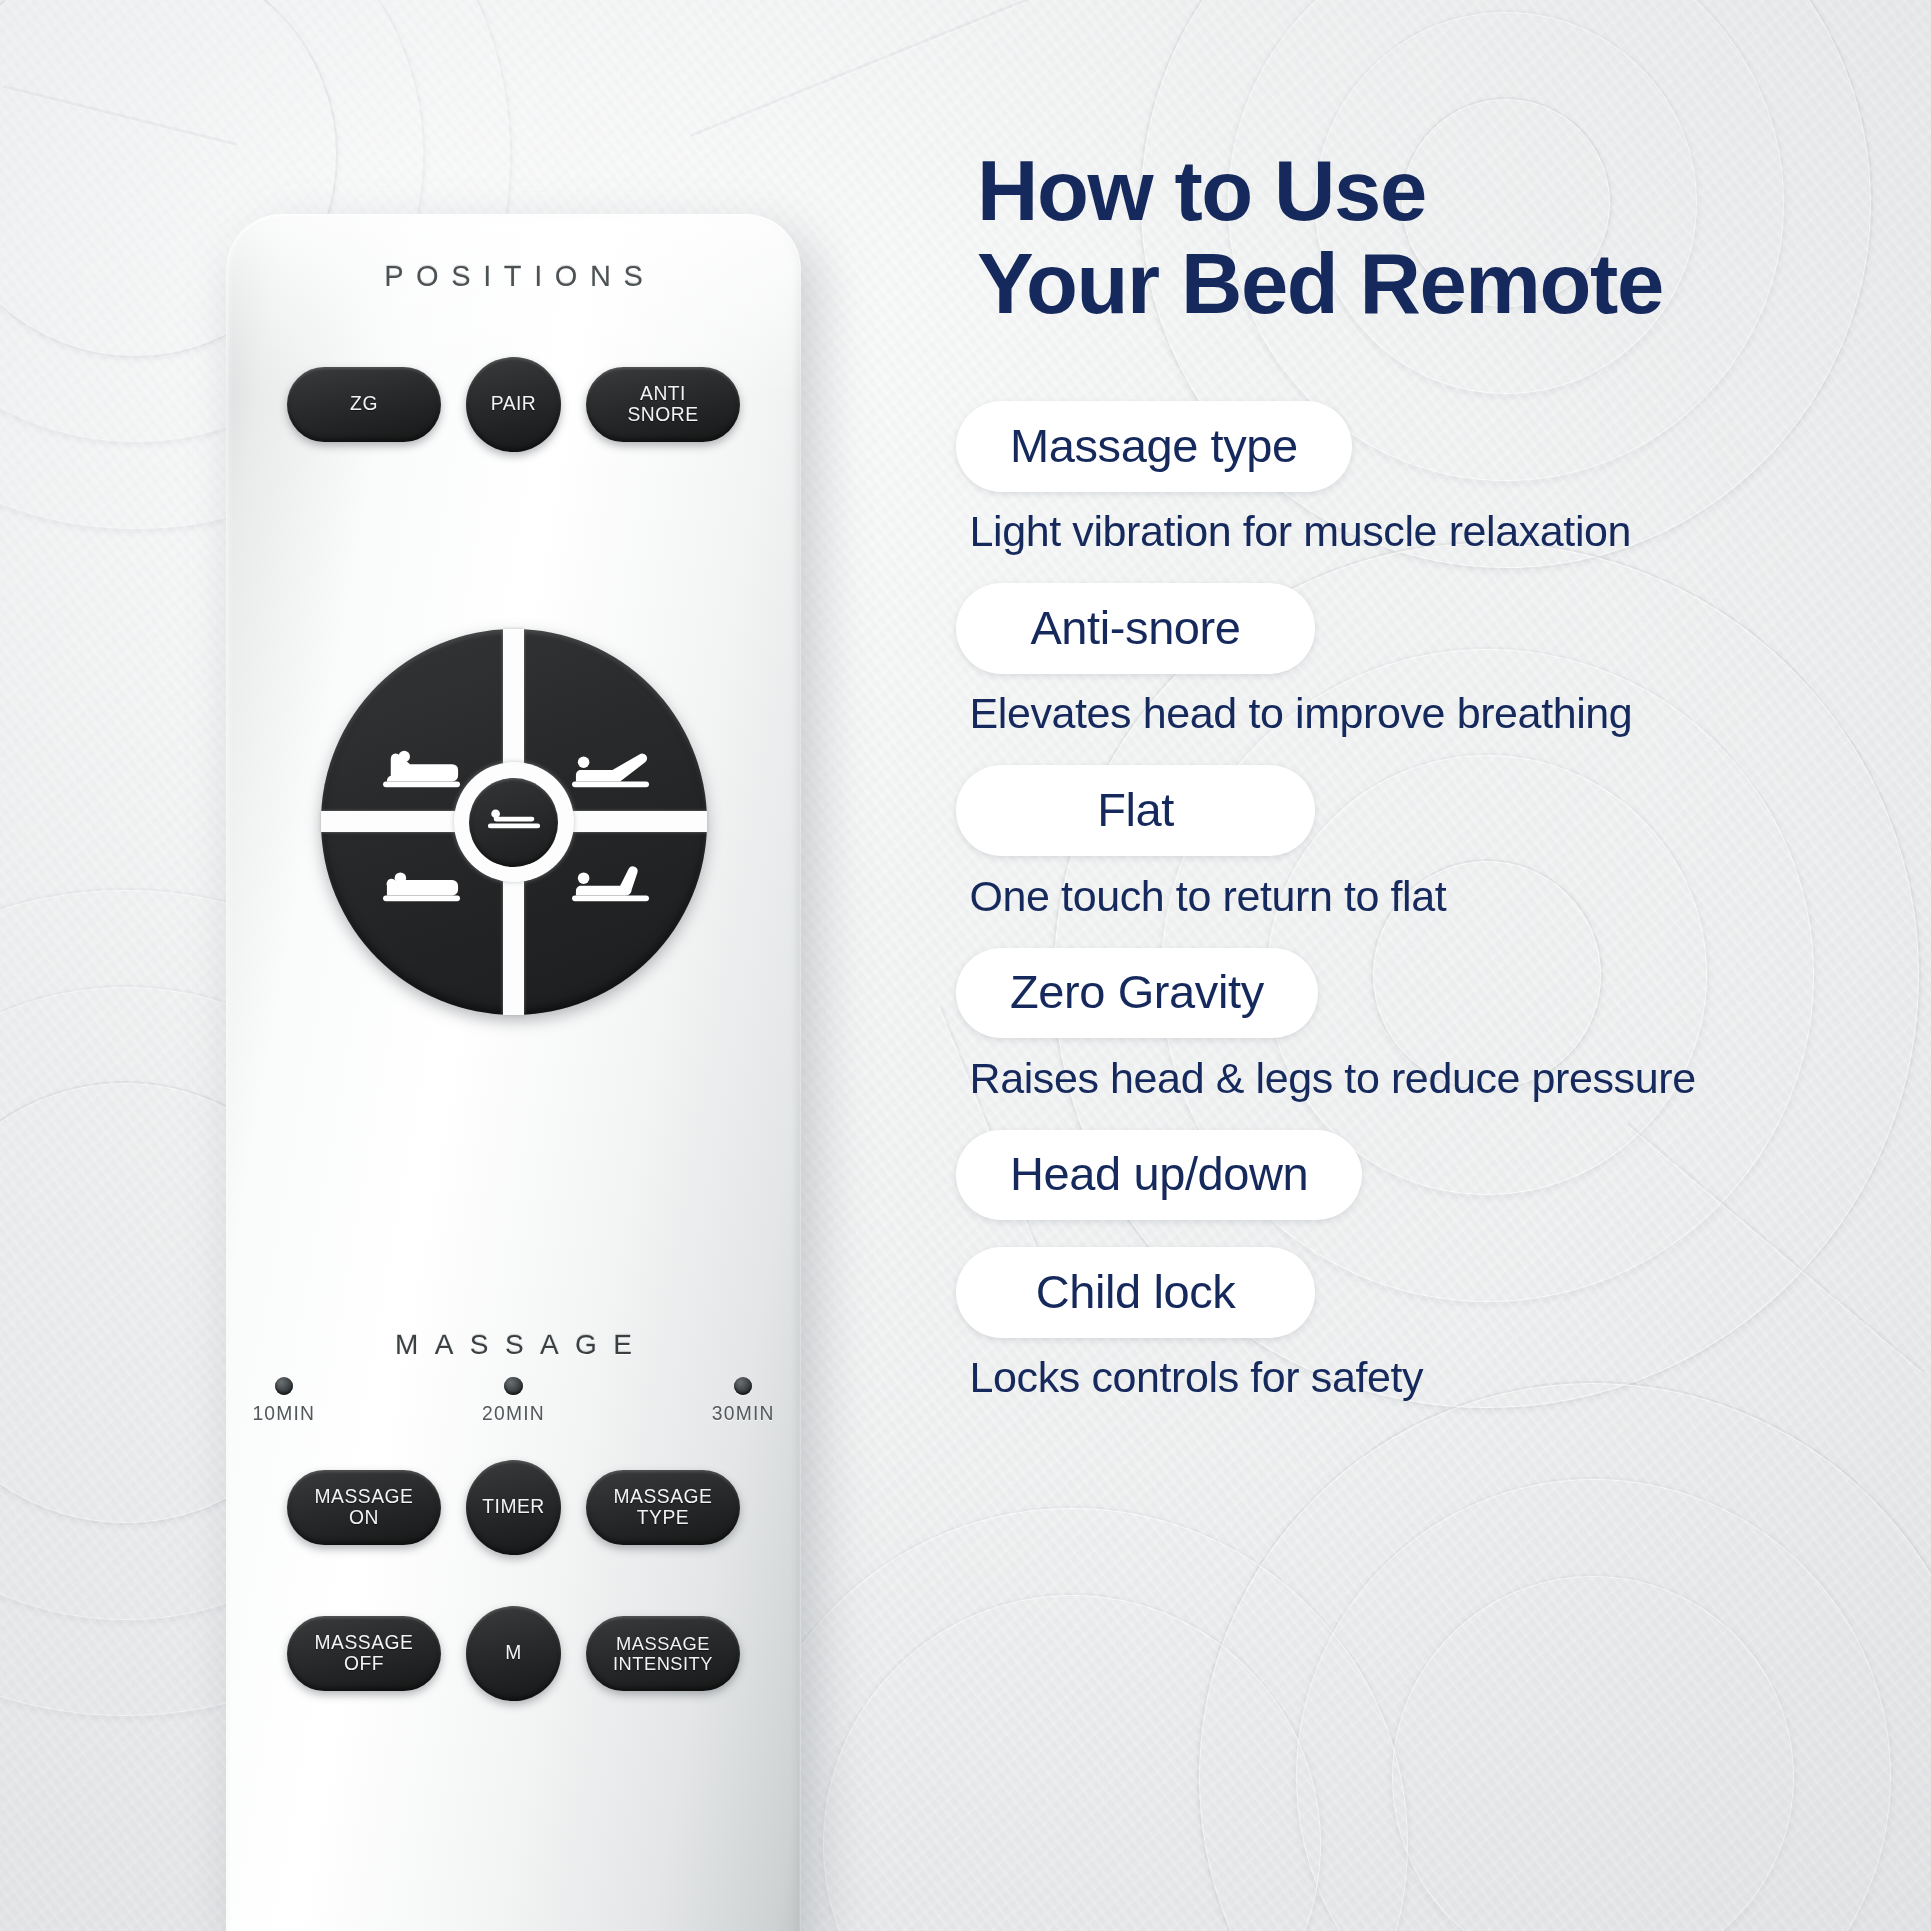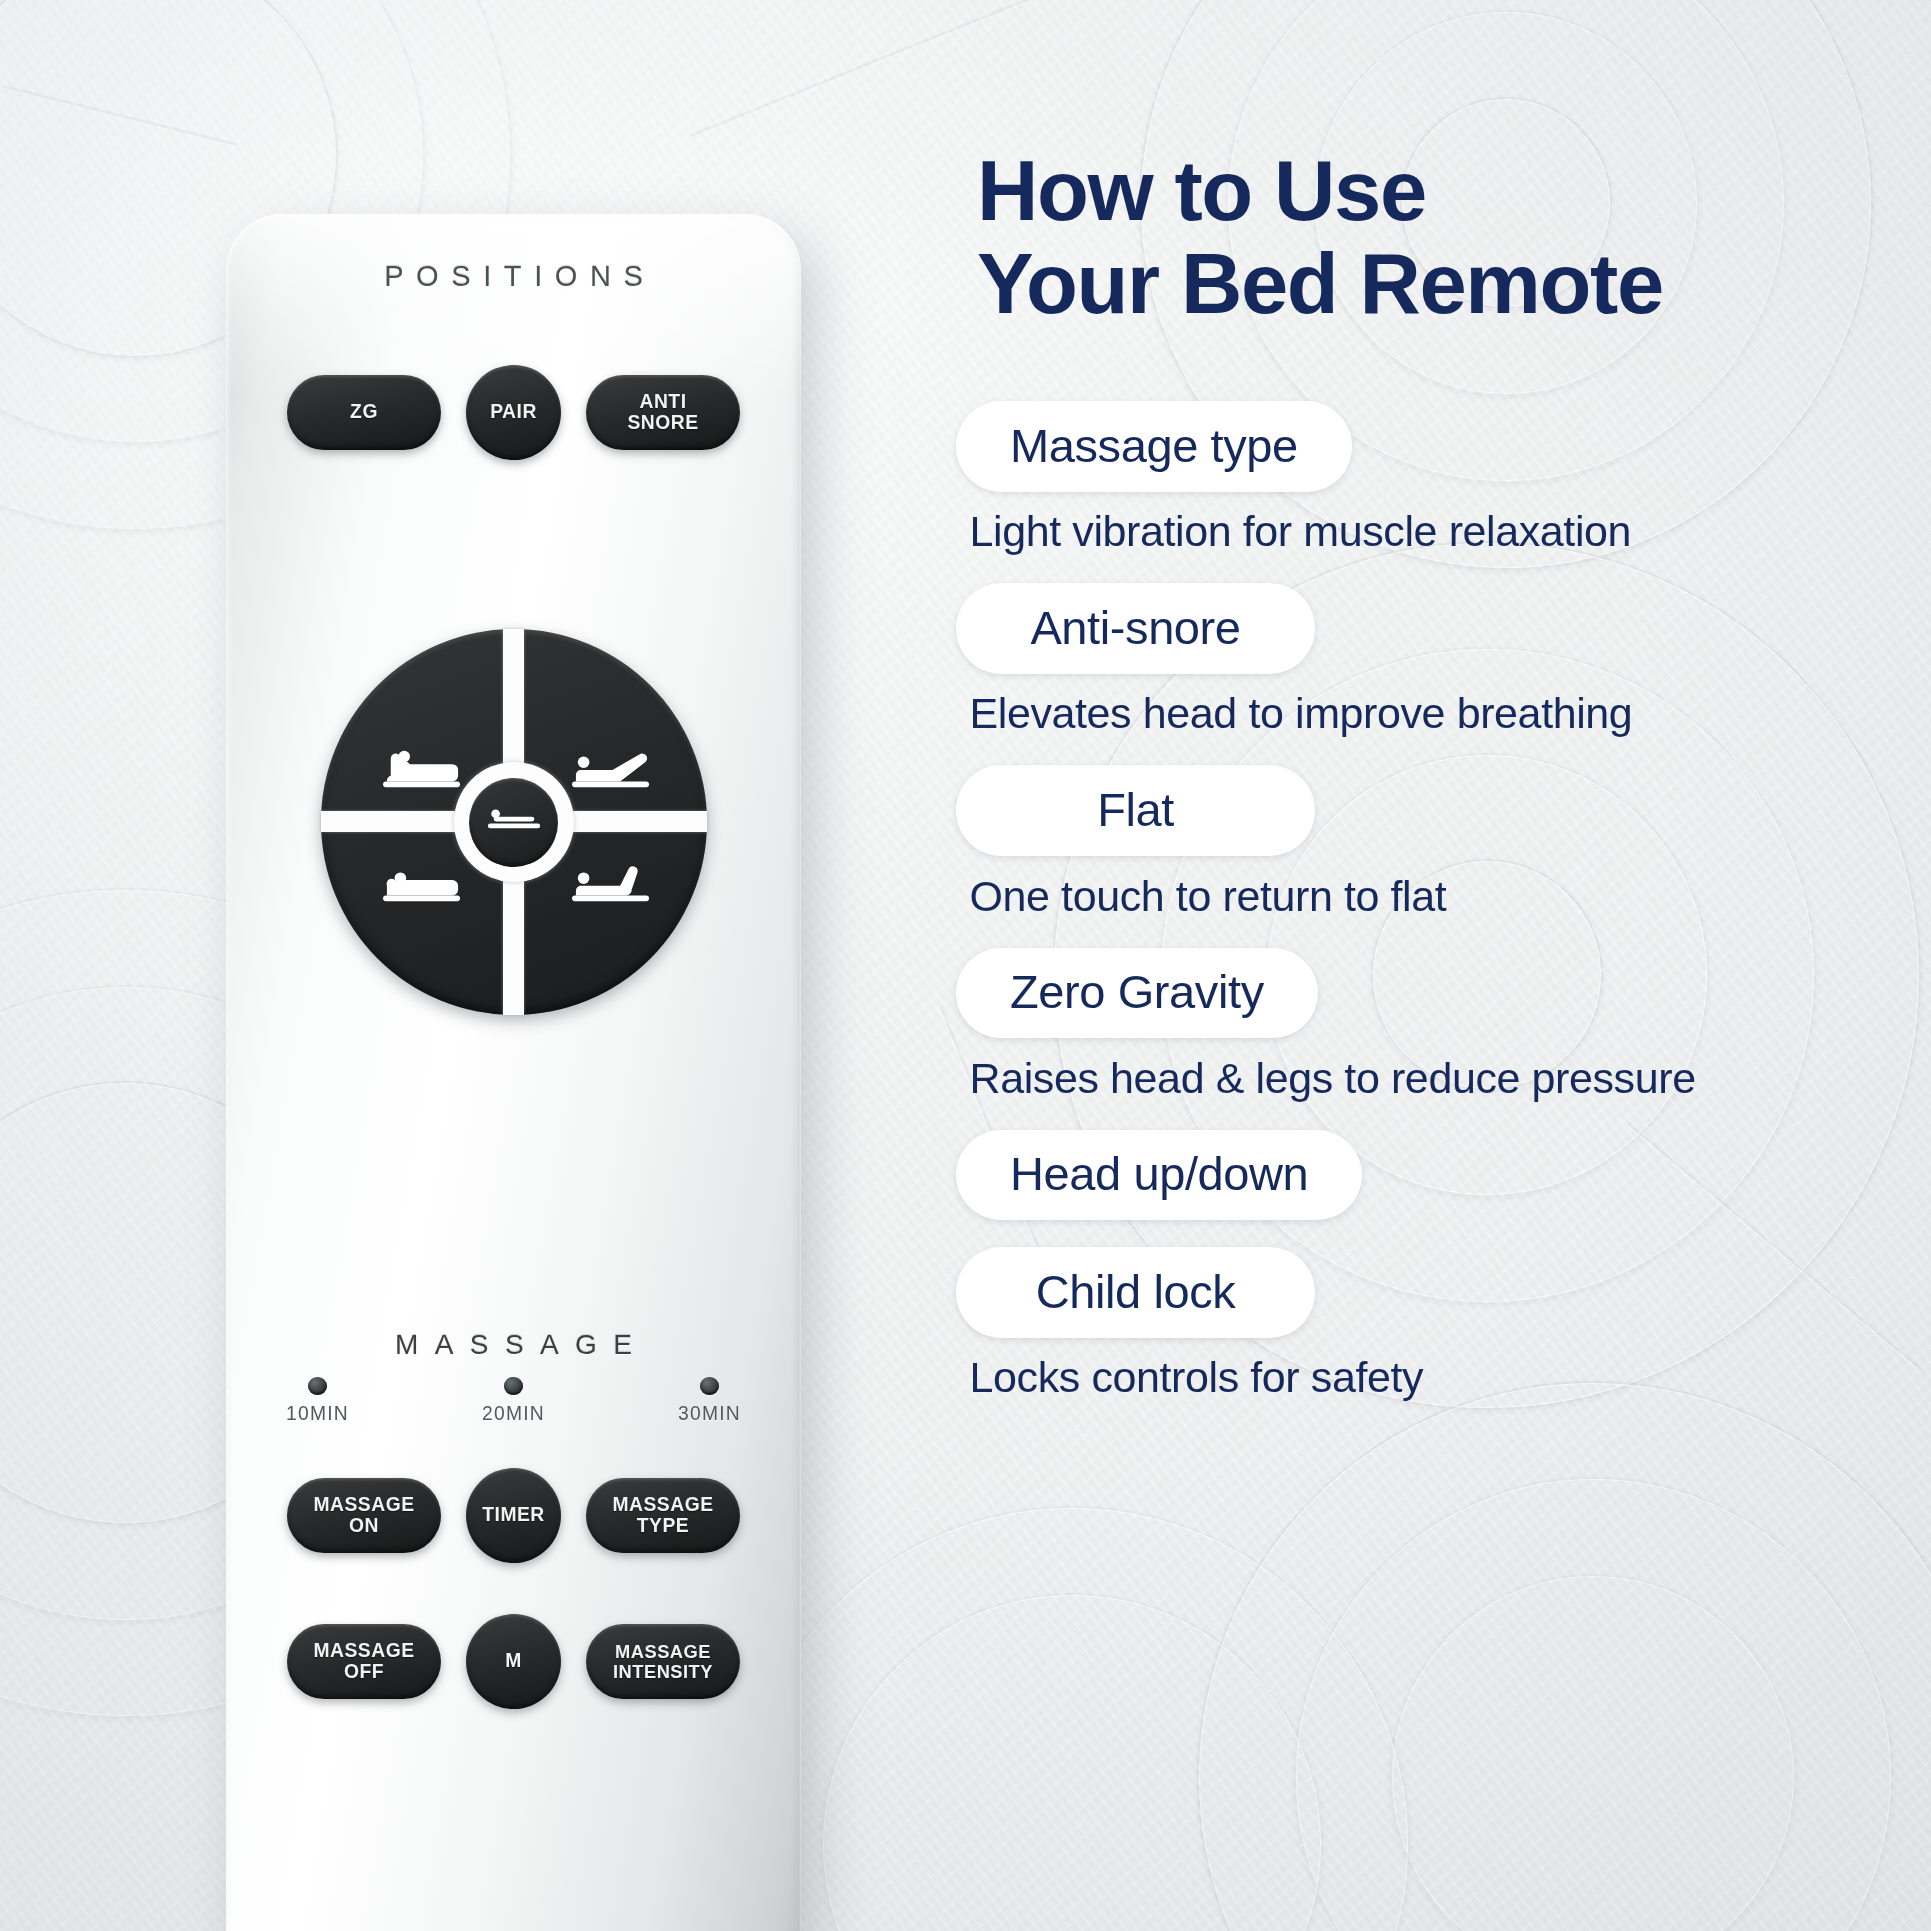--- a/index.html
+++ b/index.html
@@ -137,29 +137,28 @@
   }
 
   .btn {
     background: linear-gradient(168deg, #3a3b3c 0%, #2a2b2c 42%, #202122 72%, #171818 100%);
     color: #f2f3f3;
     display: flex;
     flex-direction: column;
     justify-content: center;
     text-align: center;
     font-size: 19.3px;
-    font-weight: 700;
+    font-weight: 400;
     letter-spacing: 0.5px;
     line-height: 1.08;
     text-shadow: 0 1px 1px rgba(0,0,0,0.55);
     box-shadow:
       0 3.9px 8.7px rgba(90,96,102,0.45),
       inset 0 1.9px 2.9px rgba(255,255,255,0.16),
       inset 0 -2.9px 5.8px rgba(0,0,0,0.5);
-    margin-top: 8px;
   }
 
   .btn.pill {
     width: 154px;
     height: 75px;
     border-radius: 39px;
   }
   .btn.circle {
     width: 95px;
     height: 95px;
@@ -247,22 +246,21 @@
   .q-tr { right: 54px; top: 114px; }
   .q-bl { left: 60px;  bottom: 108px; }
   .q-br { right: 54px; bottom: 108px; }
 
   
   #led-row {
     position: absolute;
     left: 0; top: 1163px;
     width: 575px;
     display: flex;
-    justify-content: center;
-    gap: 80px;
+    gap: 114px;
   }
   .led-cell { width: 116px; text-align: center; }
   .led-dot {
     width: 18.3px; height: 18.3px;
     border-radius: 50%;
     margin: 0 auto 7.7px;
     background: radial-gradient(circle at 35% 30%, #6b7073, #2e3234 70%, #1d2021);
     box-shadow: inset 0 -1.9px 2.9px rgba(0,0,0,0.6), 0 1px 1px rgba(255,255,255,0.5);
   }
   .led-label {

